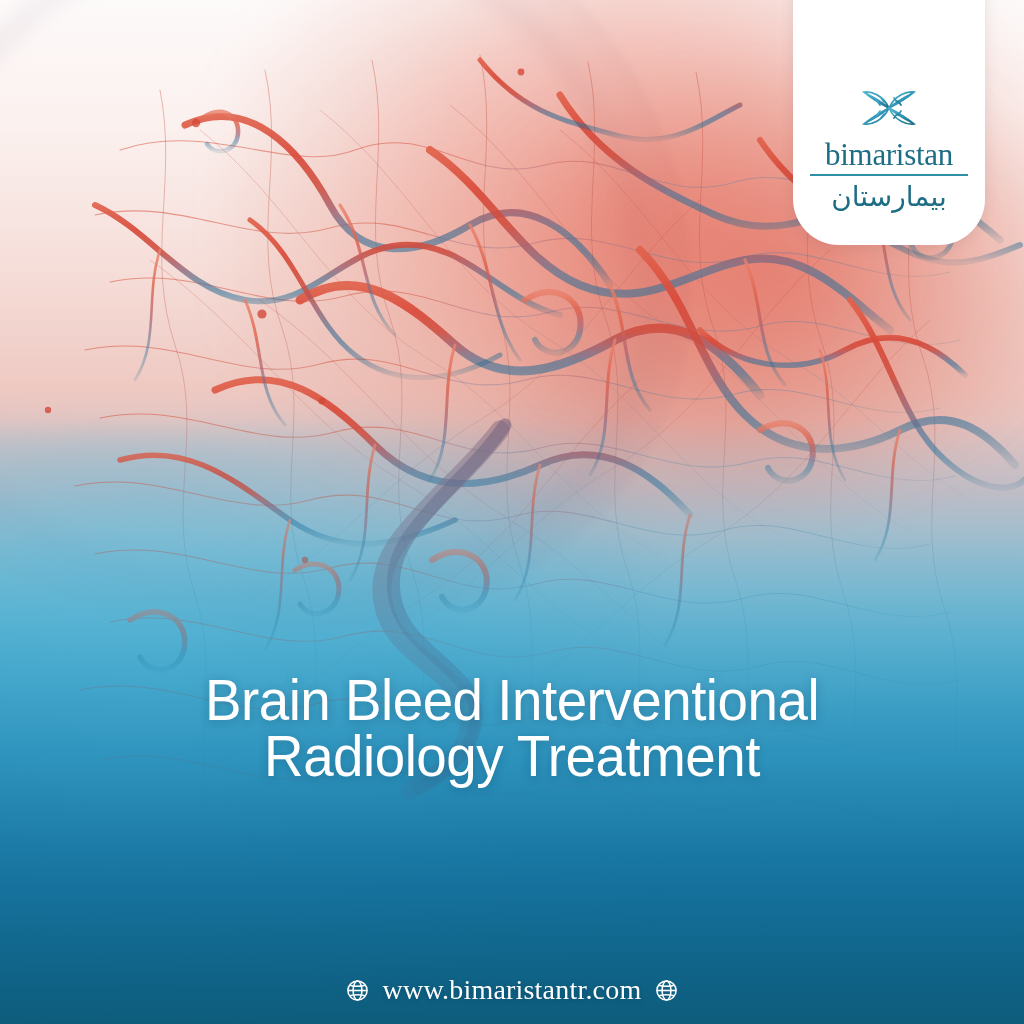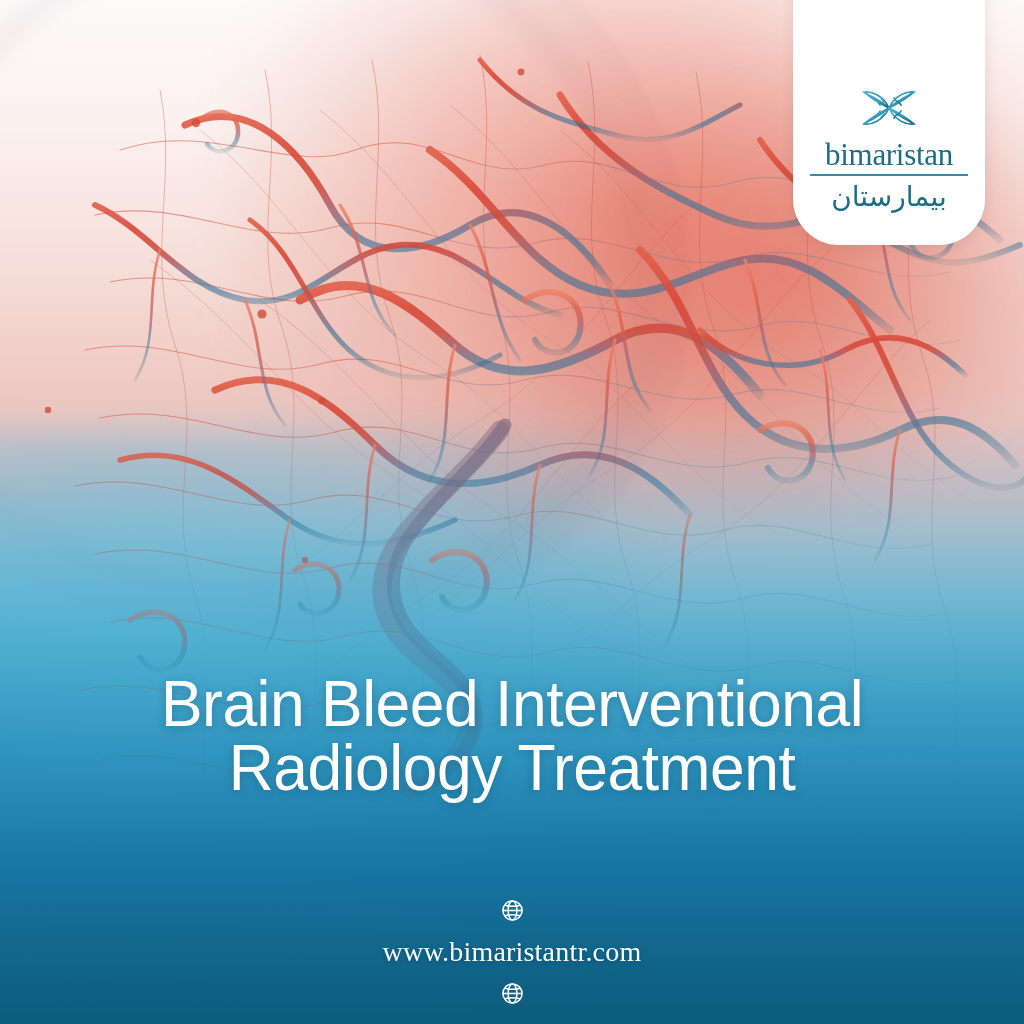--- a/index.html
+++ b/index.html
@@ -122,36 +122,35 @@
   }
 
   
   .headline{
     position:absolute;
     left:0;right:0;top:672px;
     text-align:center;
     color:#ffffff;
     font-family:"Liberation Sans Narrow","Liberation Sans", sans-serif;
     font-weight:300;
-    font-size:65px;
+    font-size:57px;
     line-height:0.99;
     letter-spacing:-0.5px;
     text-shadow:0 2px 10px rgba(10,60,85,0.30);
   }
   .headline .l1{display:block;transform:scaleX(0.96);}
   .headline .l2{display:block;transform:scaleX(0.96);}
 
   
   .footer{
     position:absolute;
     left:0;right:0;bottom:18px;
     display:flex;align-items:center;justify-content:center;
     gap:13px;
     color:#ffffff;
-    flex-direction:column;
   }
   .footer .url{
     font-family:"Liberation Serif", serif;
     font-size:28px;
     letter-spacing:0.2px;
     white-space:nowrap;
     text-shadow:0 1px 4px rgba(8,50,72,0.35);
   }
   .globe{width:25px;height:25px;display:block;}
 </style>

